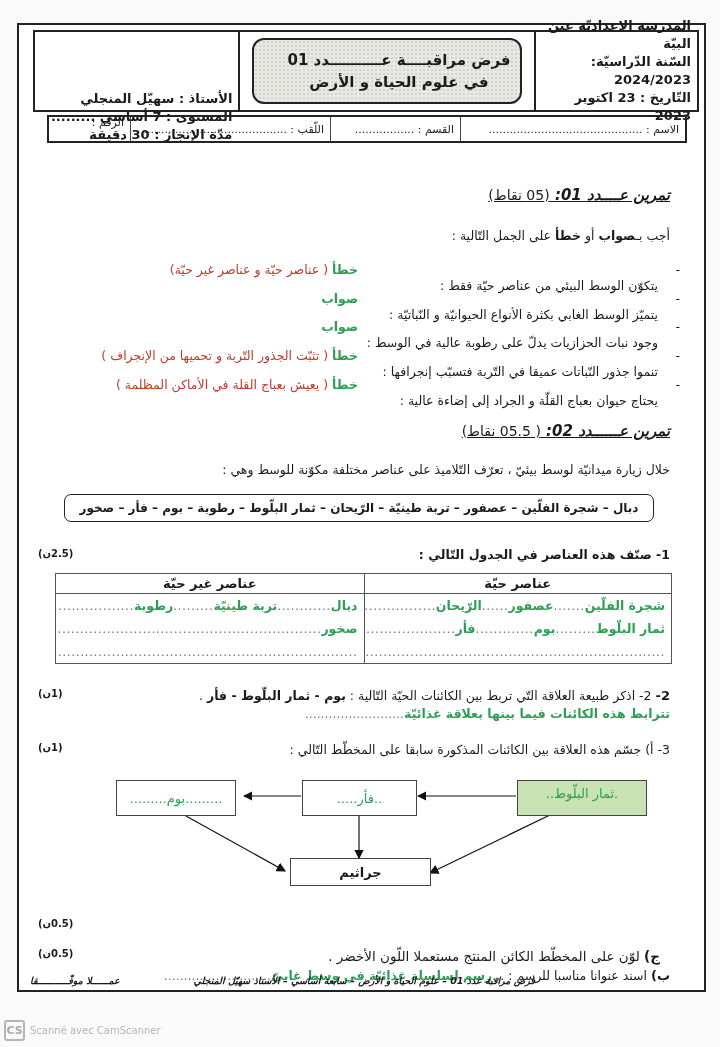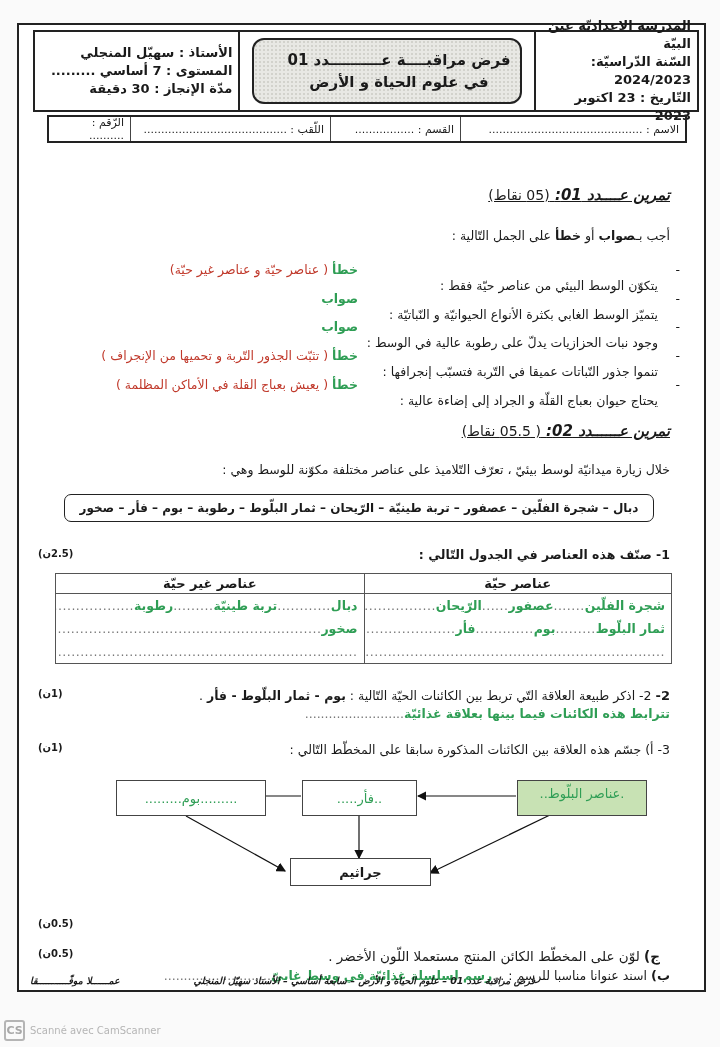--- a/index.html
+++ b/index.html
@@ -8,21 +8,21 @@
   .abs { position: absolute; }
 
   
   #page-frame { left: 17px; top: 23px; width: 689px; height: 969px; border: 2px solid #222; background: #fff; }
 
   
   #header-box { left: 33px; top: 30px; width: 666px; height: 82px; border: 2px solid #222; display: flex; background: #fff; }
   .hcell { height: 100%; display: flex; flex-direction: column; justify-content: center; padding: 0 6px; font-weight: bold; font-size: 13px; line-height: 18px; direction: rtl; text-align: right; }
   #hcell-school { width: 167px; border-left: 2px solid #222; order: 3; }
   #hcell-title { width: 302px; border-left: 2px solid #222; order: 2; align-items: center; }
-  #hcell-teacher { width: 208px; order: 1; }
+  #hcell-teacher { width: 208px; order: 1; margin-top: 46px; }
   #title-plaque { width: 270px; height: 66px; border: 2px solid #222; border-radius: 12px; background: #e8e8e4;
     background-image: radial-gradient(#d2d2cc 1px, transparent 1px); background-size: 4px 4px;
     display: flex; flex-direction: column; align-items: center; justify-content: center; font-size: 15px; line-height: 22px; padding-left: 24px; }
 
   
   #info-box { left: 47px; top: 115px; width: 640px; height: 28px; border: 2px solid #222; display: flex; flex-direction: row-reverse; font-size: 11px; }
   .info-cell { display: flex; align-items: center; direction: rtl; padding: 0 6px; border-left: 1px solid #444; }
   .info-cell:last-child { border-left: none; padding-left: 21px; }
 
   
@@ -220,28 +220,28 @@
       <path d="M0,0 L8,4 L0,8 z" fill="#111"></path>
     </marker>
   </defs>
   <line x1="516" y1="796" x2="418" y2="796" stroke="#111" stroke-width="1.2" marker-end="url(#arr)"></line>
   <line x1="301" y1="796" x2="244" y2="796" stroke="#111" stroke-width="1.2" marker-end="url(#arr)"></line>
   <line x1="186" y1="816" x2="285" y2="871" stroke="#111" stroke-width="1.2" marker-end="url(#arr)"></line>
   <line x1="359" y1="815" x2="359" y2="858" stroke="#111" stroke-width="1.2" marker-end="url(#arr)"></line>
   <line x1="552" y1="814" x2="430" y2="873" stroke="#111" stroke-width="1.2" marker-end="url(#arr)"></line>
 </svg>
 
-<div class="abs dbox" style="left:116px; top:780px; width:150px; height:36px;">
+<div class="abs dbox" style="left:116px; top:780px; width:120px; height:36px;">
   <span class="green" style="font-weight:normal">.........بوم.........</span>
 </div>
 <div class="abs dbox" style="left:302px; top:780px; width:115px; height:36px;">
   <span class="green" style="font-weight:normal">..فأر.....</span>
 </div>
 <div class="abs dbox" style="left:517px; top:780px; width:130px; height:36px; background:#c8e2b4; align-items:flex-start; padding-top:5px;">
-  <span class="green" style="font-weight:normal">.عناصر البلّوط..</span>
+  <span class="green" style="font-weight:normal">.ثمار البلّوط..</span>
 </div>
 <div class="abs dbox" style="left:290px; top:858px; width:141px; height:28px;">
   <span class="bold">جراثيم</span>
 </div>
 
 <div class="abs line" style="right:50px; top:968px;">
   <span class="bold" style="font-size:13px">ب)</span>
   <span>اسند عنوانا مناسبا للرسم : ...</span><span class="green">رسم  لسلسلة غذائيّة في وسط غابيّ</span><span class="dots">...........................</span>
 </div>
 <div class="abs pts" style="left:38px; top:918px;">(0.5ن)</div>

